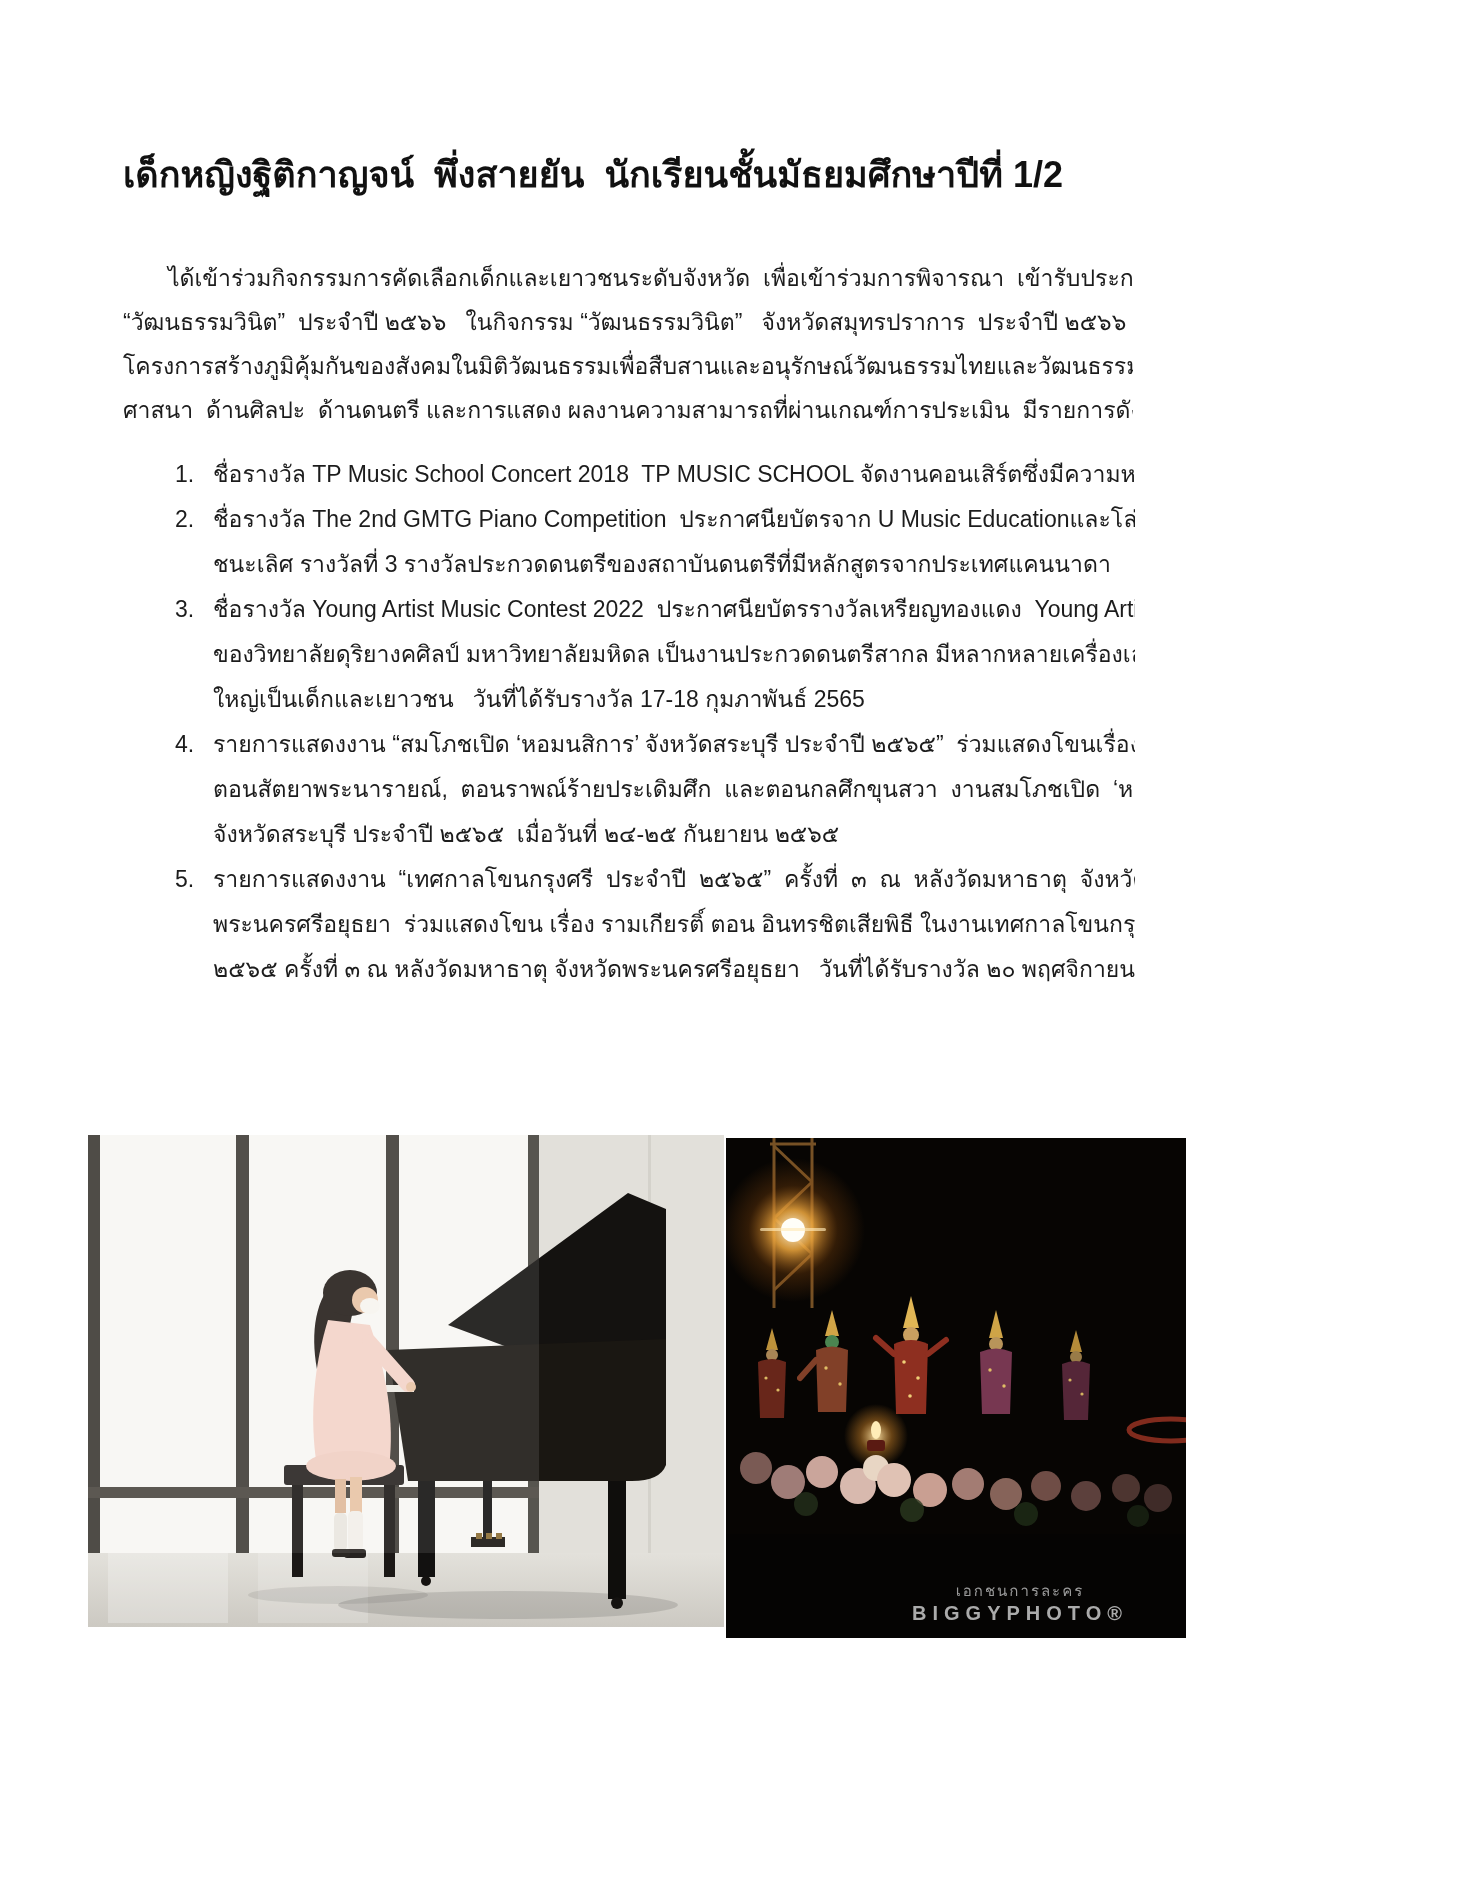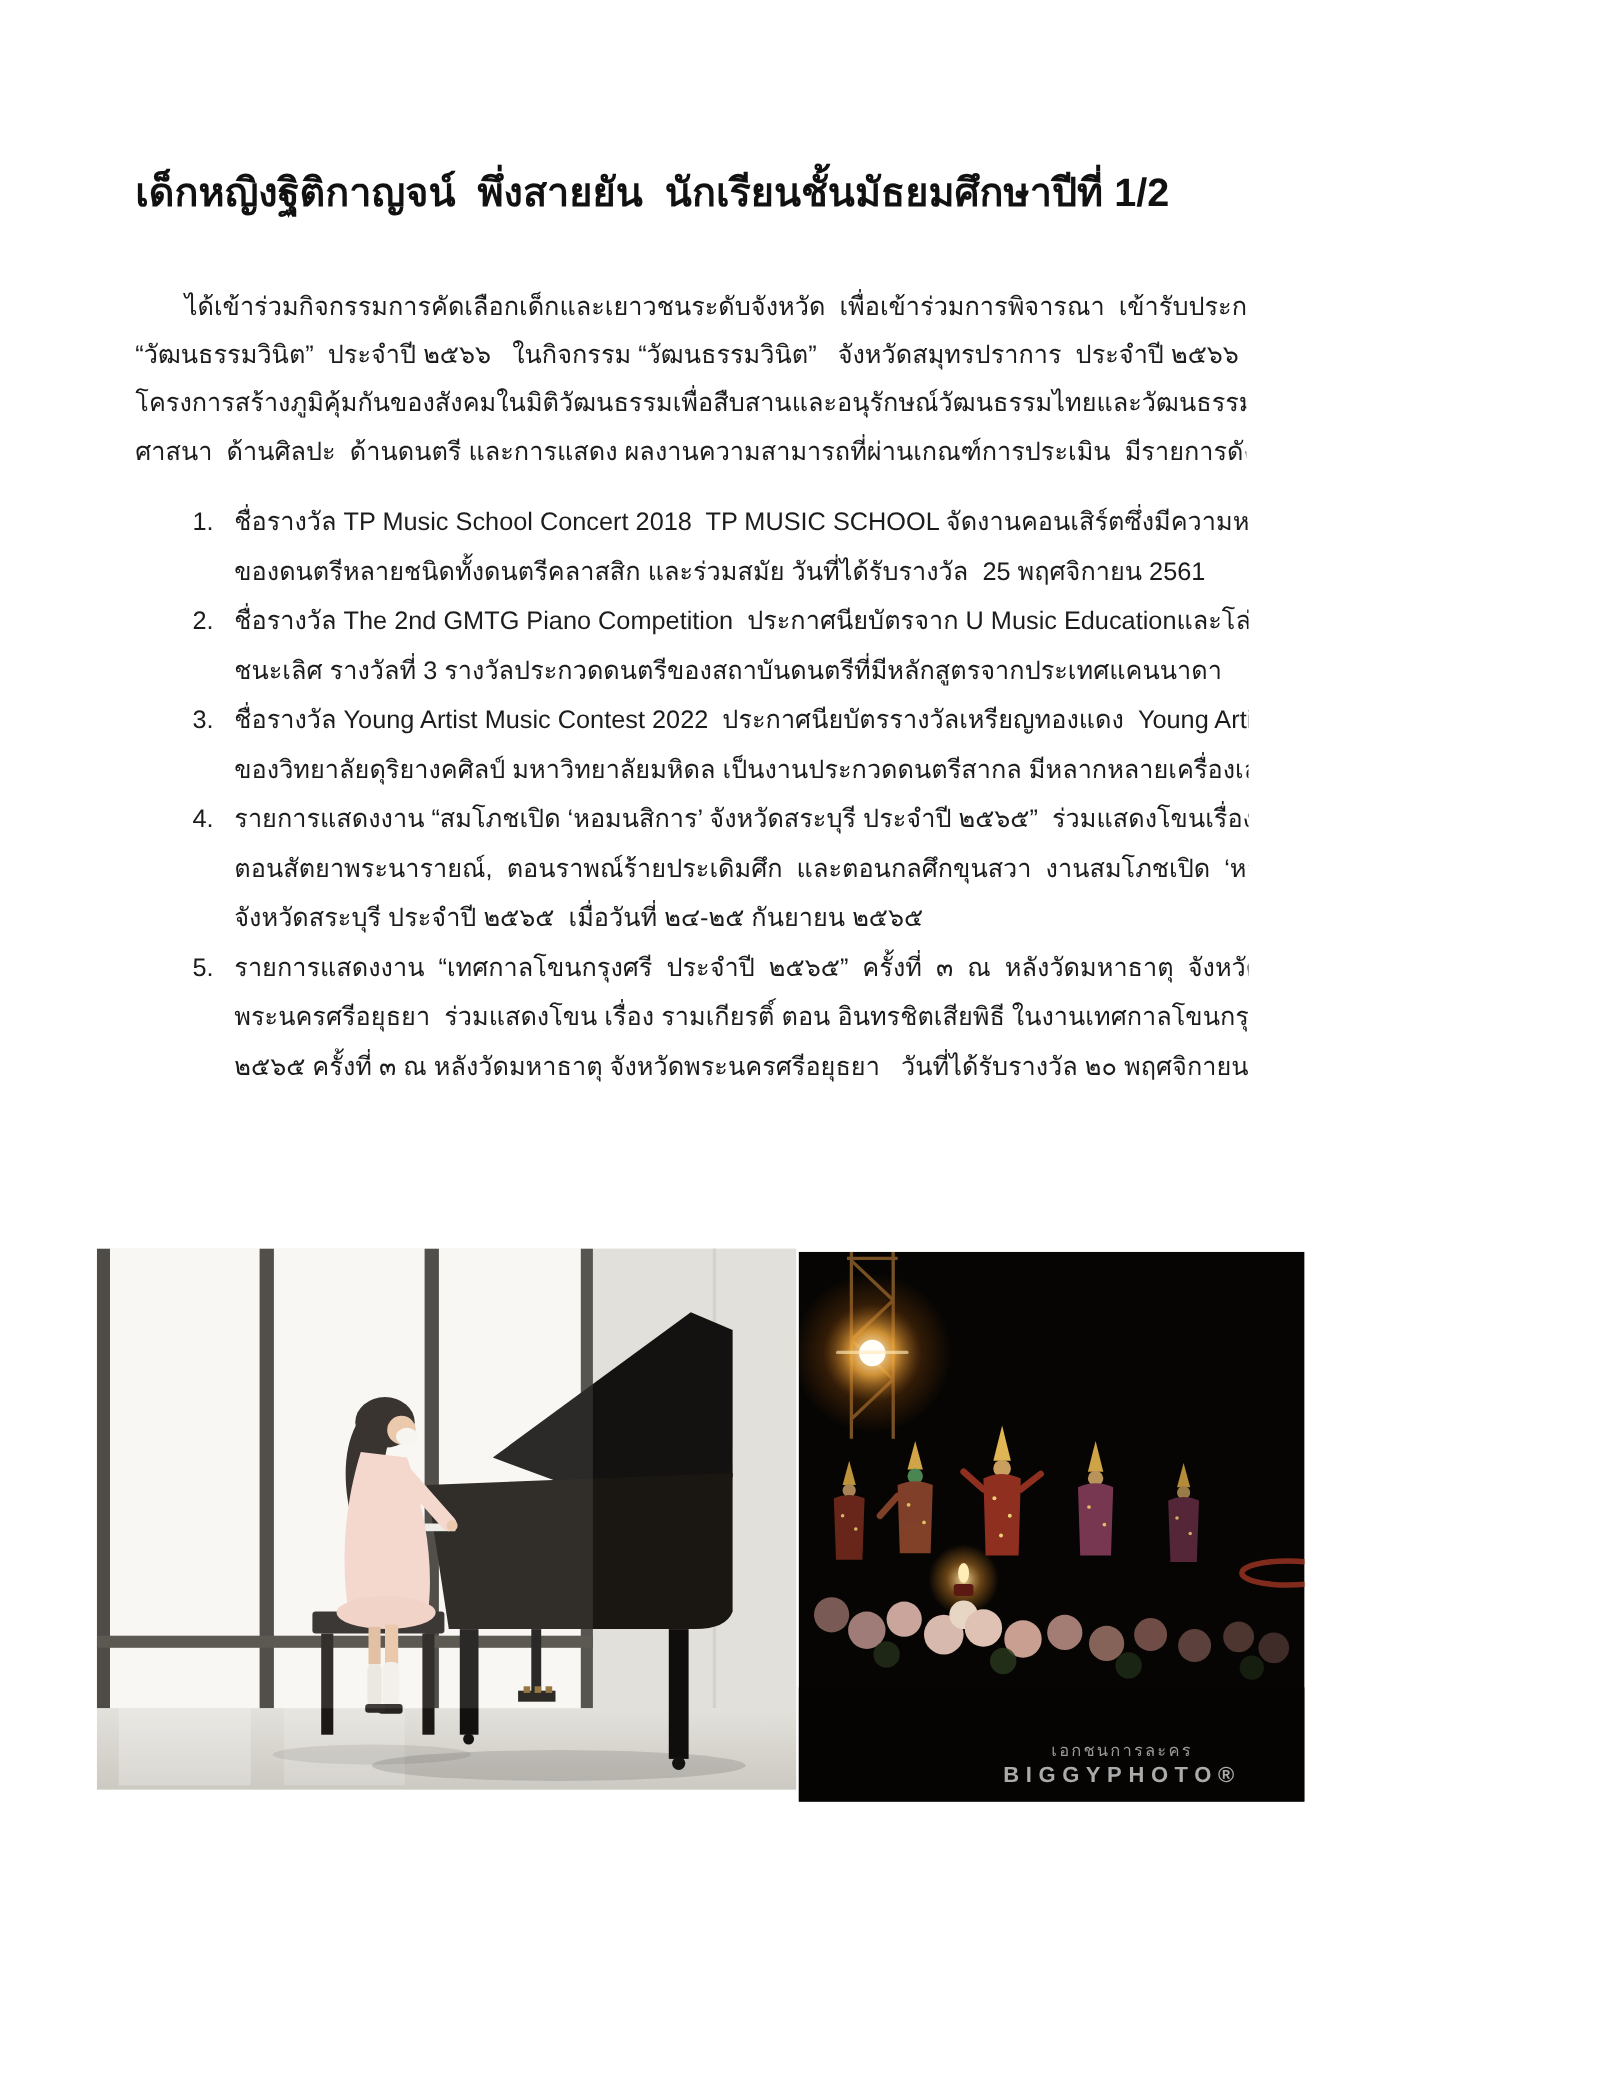--- a/index.html
+++ b/index.html
@@ -80,37 +80,37 @@
     <div class="line">โครงการสร้างภูมิคุ้มกันของสังคมในมิติวัฒนธรรมเพื่อสืบสานและอนุรักษณ์วัฒนธรรมไทยและวัฒนธรรมพื้นถิ่นด้าน</div>
     <div class="line">ศาสนา  ด้านศิลปะ  ด้านดนตรี และการแสดง ผลงานความสามารถที่ผ่านเกณฑ์การประเมิน  มีรายการดังนี้</div>
   </div>
 
   <div class="awards">
 
     <div class="award">
       <div class="num">1.</div>
       <div class="lines">
         <div class="line">ชื่อรางวัล TP Music School Concert 2018  TP MUSIC SCHOOL จัดงานคอนเสิร์ตซึ่งมีความหลากหลาย</div>
-        <div class="line">ของดนตรีหลายชนิดทั้งดนตรีคลาสสิก และร่วมสมัย วันที่ได้รับรางวัล  25 พฤศจิกายน 2561</div>
       </div>
     </div>
 
     <div class="award">
       <div class="num">2.</div>
       <div class="lines">
         <div class="line">ชื่อรางวัล The 2nd GMTG Piano Competition  ประกาศนียบัตรจาก U Music Educationและโล่รางวัล</div>
         <div class="line">ชนะเลิศ รางวัลที่ 3 รางวัลประกวดดนตรีของสถาบันดนตรีที่มีหลักสูตรจากประเทศแคนนาดา    วันที่ได้รับ</div>
       </div>
     </div>
 
     <div class="award">
       <div class="num">3.</div>
       <div class="lines">
         <div class="line">ชื่อรางวัล Young Artist Music Contest 2022  ประกาศนียบัตรรางวัลเหรียญทองแดง  Young Artist Music</div>
         <div class="line">ของวิทยาลัยดุริยางคศิลป์ มหาวิทยาลัยมหิดล เป็นงานประกวดดนตรีสากล มีหลากหลายเครื่องเล่น ผู้เล่นส่วน</div>
+        <div class="line">ใหญ่เป็นเด็กและเยาวชน   วันที่ได้รับรางวัล 17-18 กุมภาพันธ์ 2565</div>
       </div>
     </div>
 
     <div class="award">
       <div class="num">4.</div>
       <div class="lines">
         <div class="line">รายการแสดงงาน “สมโภชเปิด ‘หอมนสิการ’ จังหวัดสระบุรี ประจำปี ๒๕๖๕”  ร่วมแสดงโขนเรื่อง รามเกียรติ์</div>
         <div class="line">ตอนสัตยาพระนารายณ์,  ตอนราพณ์ร้ายประเดิมศึก  และตอนกลศึกขุนสวา  งานสมโภชเปิด  ‘หอมนสิการ’</div>
         <div class="line">จังหวัดสระบุรี ประจำปี ๒๕๖๕  เมื่อวันที่ ๒๔-๒๕ กันยายน ๒๕๖๕</div>
       </div>

